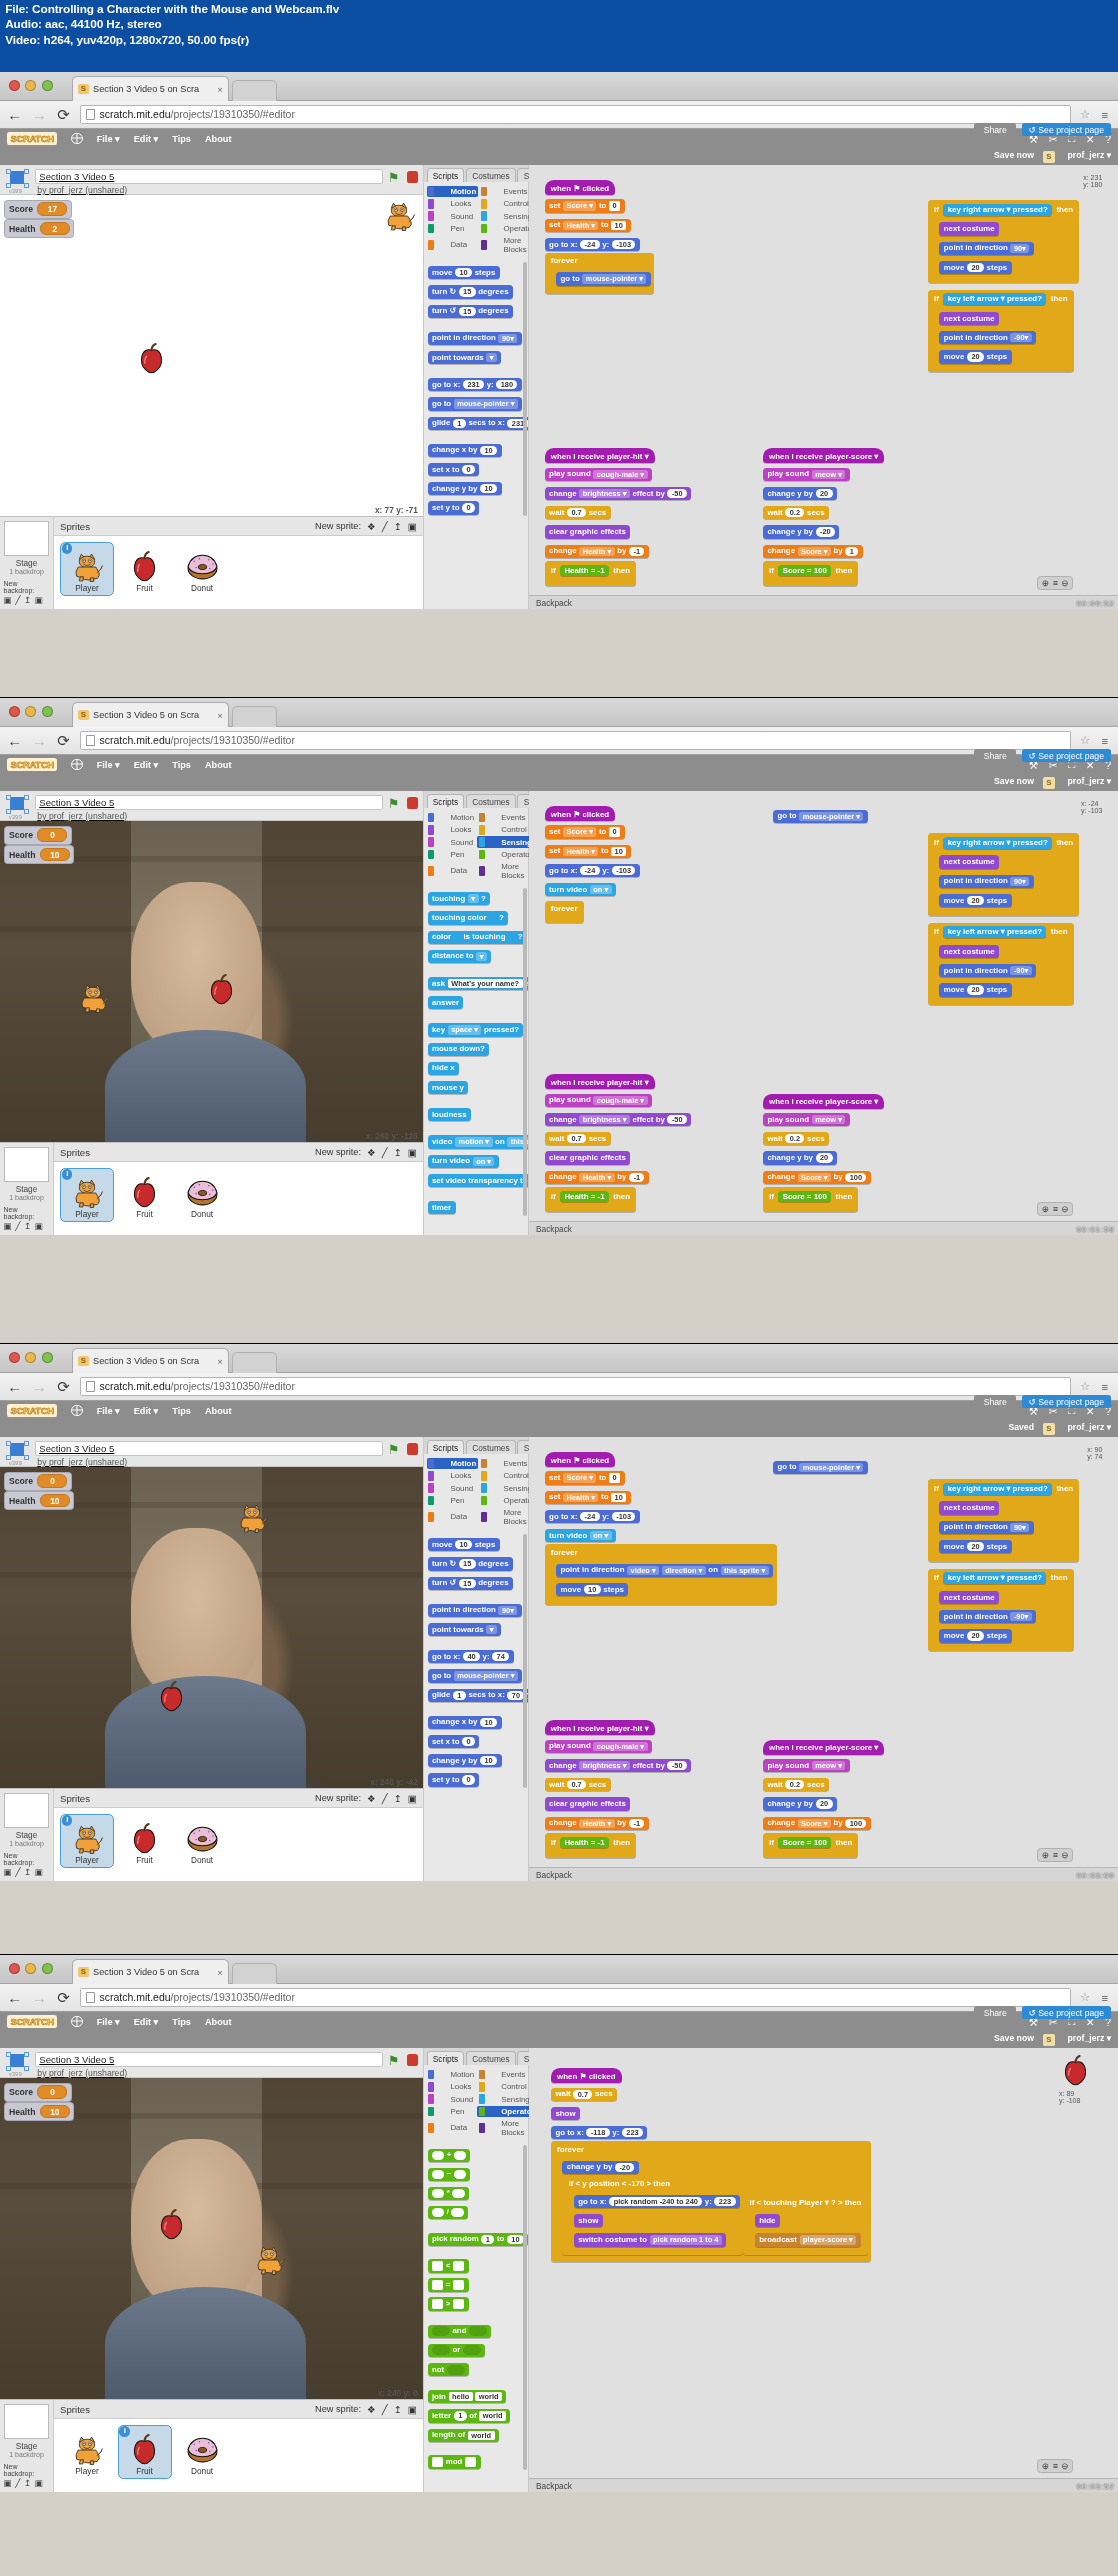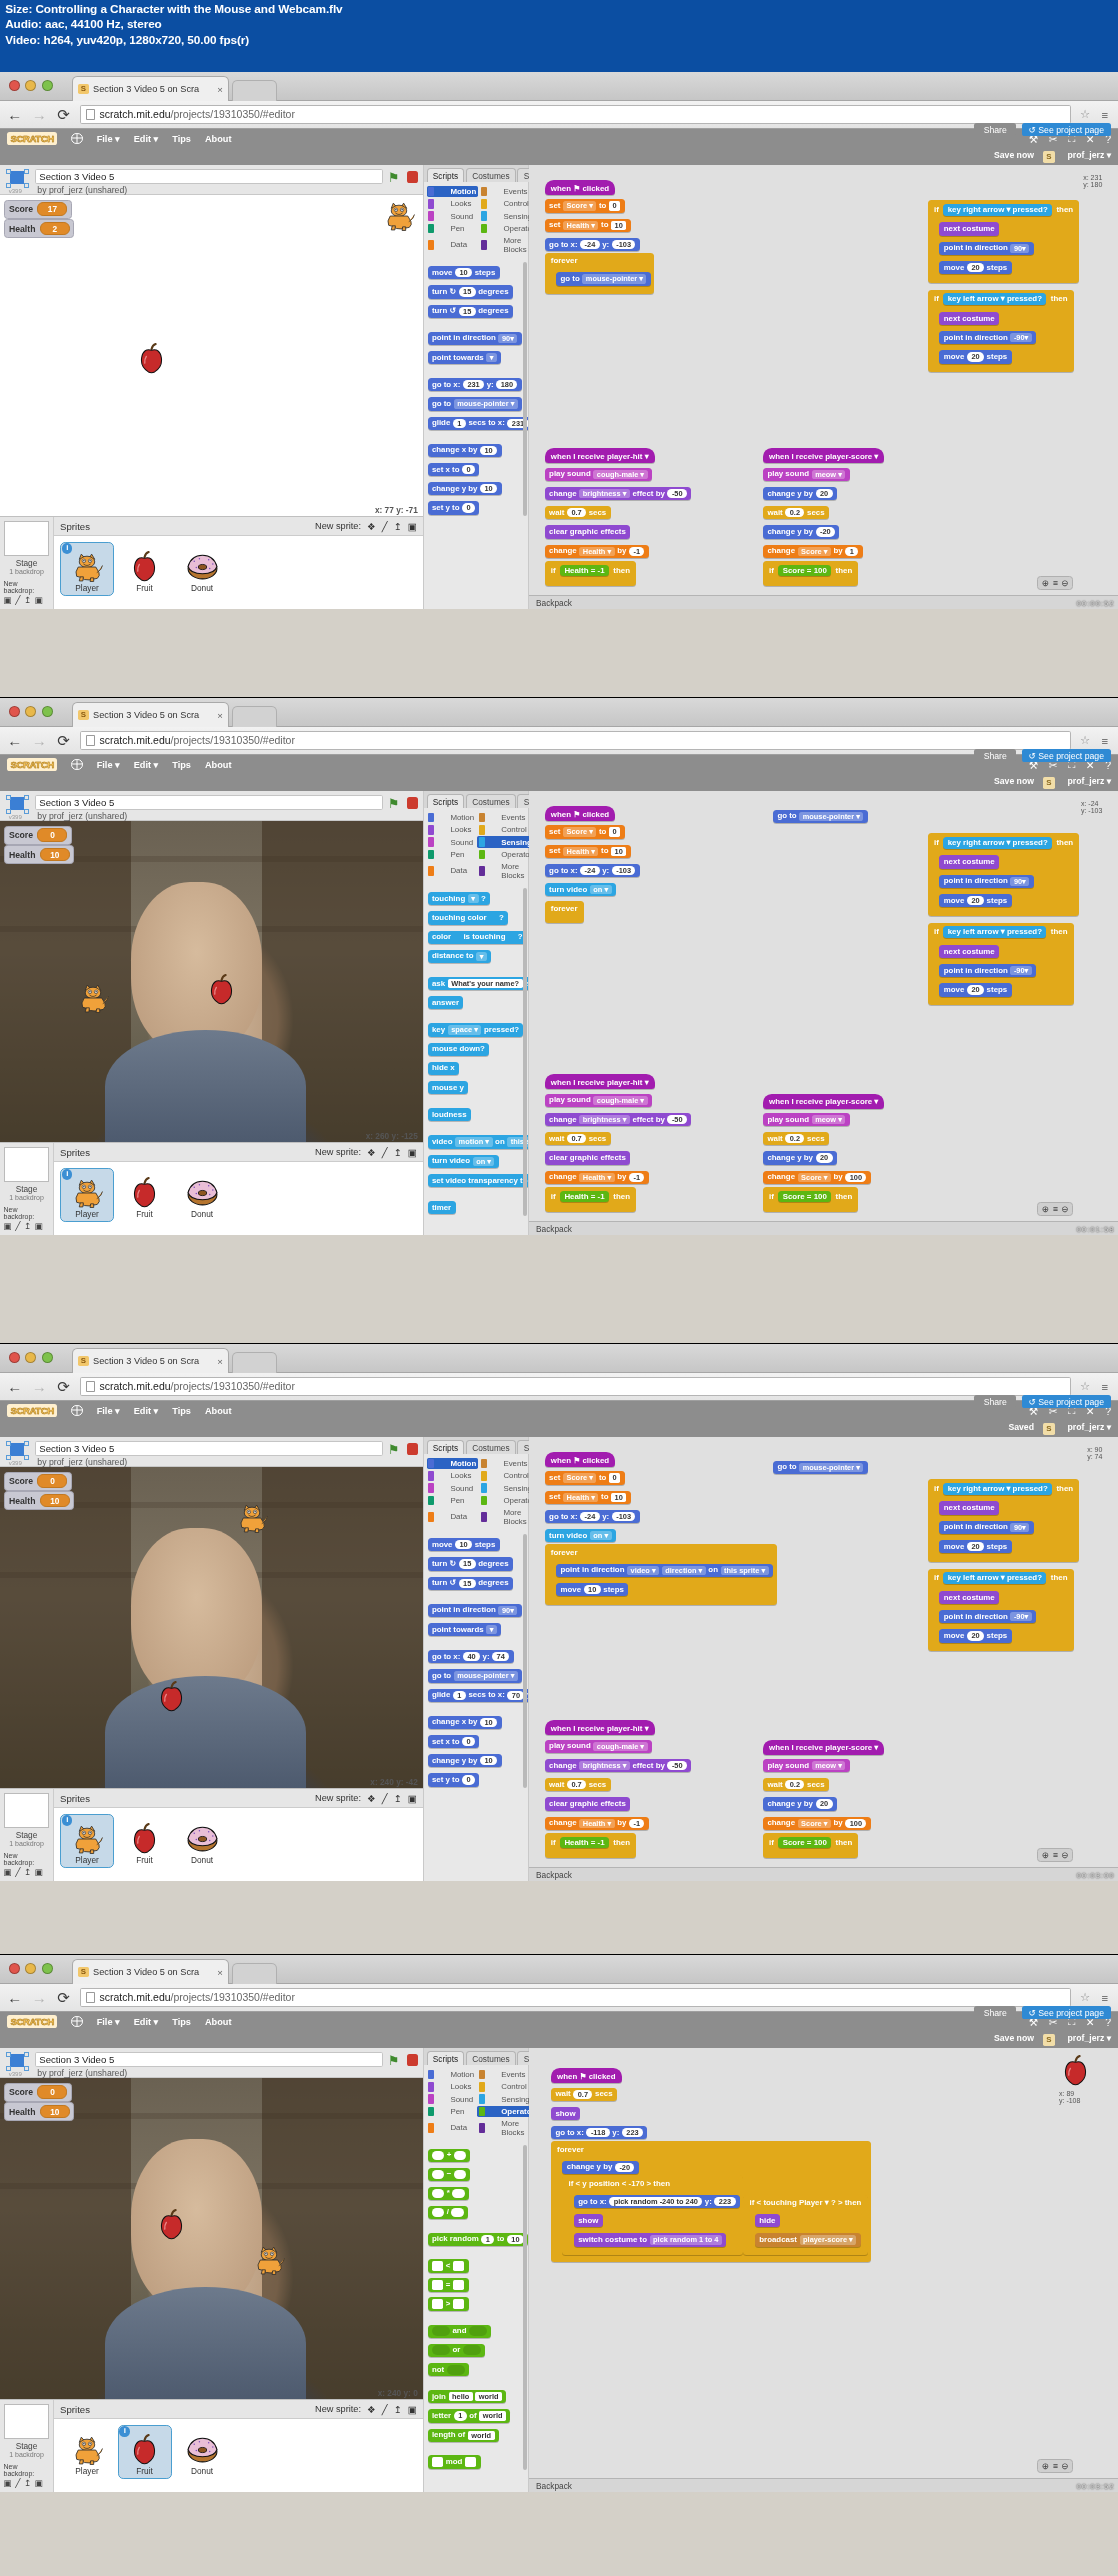--- a/index.html
+++ b/index.html
@@ -75,21 +75,21 @@
   .sbody{ display:flex; background:#e8e8e8; position:relative;}
   .stagecol{ width:423px; background:#fff; }
   .projhead{ background:#e6e6e6; height:30px; display:flex; align-items:flex-start; padding:3.5px 5.2px; gap:5.2px;
              border-bottom:0.9px solid #c8c8c8;}
   .smallstage{ width:24.4px;height:23px;position:relative;flex:none;}
   .smallstage .sq{position:absolute;left:4.4px;top:2.6px;width:14px;height:12.2px;background:#3b7fd4;}
   .smallstage .crn{position:absolute;width:5.2px;height:5.2px;border:1.7px solid #5a9cd8;}
   .smallstage .c1{left:0.9px;top:0}.smallstage .c2{right:0.9px;top:0}
   .smallstage .c3{left:0.9px;bottom:3.5px}.smallstage .c4{right:0.9px;bottom:3.5px}
   .smallstage .ver{position:absolute;bottom:-1.7px;left:3.5px;font-size:6.1px;color:#999;}
-  .projmeta{flex:1;}
+  .projmeta{flex:1;text-decoration:underline;}
   .projinput{ width:100%; height:15px; background:#fff; border:0.9px solid #c5c5c5; border-radius:1.7px;
               font-size:9.6px; color:#222; padding:0.9px 3.5px; }
   .projby{ font-size:8.7px; color:#555; padding-left:2.6px; margin-top:0.9px;}
   .flagbtn{font-size:13px;color:#3f8a2e;}
   .stopbtn{width:11.3px;height:11.3px;background:#cc3b2e;border-radius:2.6px;margin-top:1.7px;}
 
   .stage{ position:relative; width:423px; height:321px; background:#fff; overflow:hidden;}
   .stage.webcam{ background:#4a4336;}
   .watcher{ position:absolute; background:#c8c8d2; border:0.9px solid #a7a7b4; border-radius:3.5px;
             display:flex;align-items:center;gap:4.4px; padding:1.7px 3.5px; font-size:8.7px; font-weight:bold; color:#333;}
@@ -172,21 +172,21 @@
       radial-gradient(ellipse 174px 105px at 50% 110%, #5a6b80 0%, #45536a 60%, rgba(69,83,106,0) 75%),
       linear-gradient(#6a6152 0%, #7b7261 40%, #55503f 100%);
   }
   .shelf{position:absolute;background:rgba(60,45,30,.55);}
   .blockpal-scroll{position:absolute;right:0.9px;top:3.5px;width:4.4px;bottom:3.5px;background:#b9b9b9;border-radius:2.6px;}
 </style>
 </head>
 <body>
 
 <div class="vid-header">
-  <div>Size: Controlling a Character with the Mouse and Webcam.flv</div>
+  <div>File: Controlling a Character with the Mouse and Webcam.flv</div>
   <div>Audio: aac, 44100 Hz, stereo</div>
   <div>Video: h264, yuv420p, 1280x720, 50.00 fps(r)</div>
 </div>
 
 <div id="panels-root">
     <div class="panel p1">
       <div class="chrome">
         <div class="lights">
           <span class="light l-red"></span>
           <span class="light l-yel"></span>

